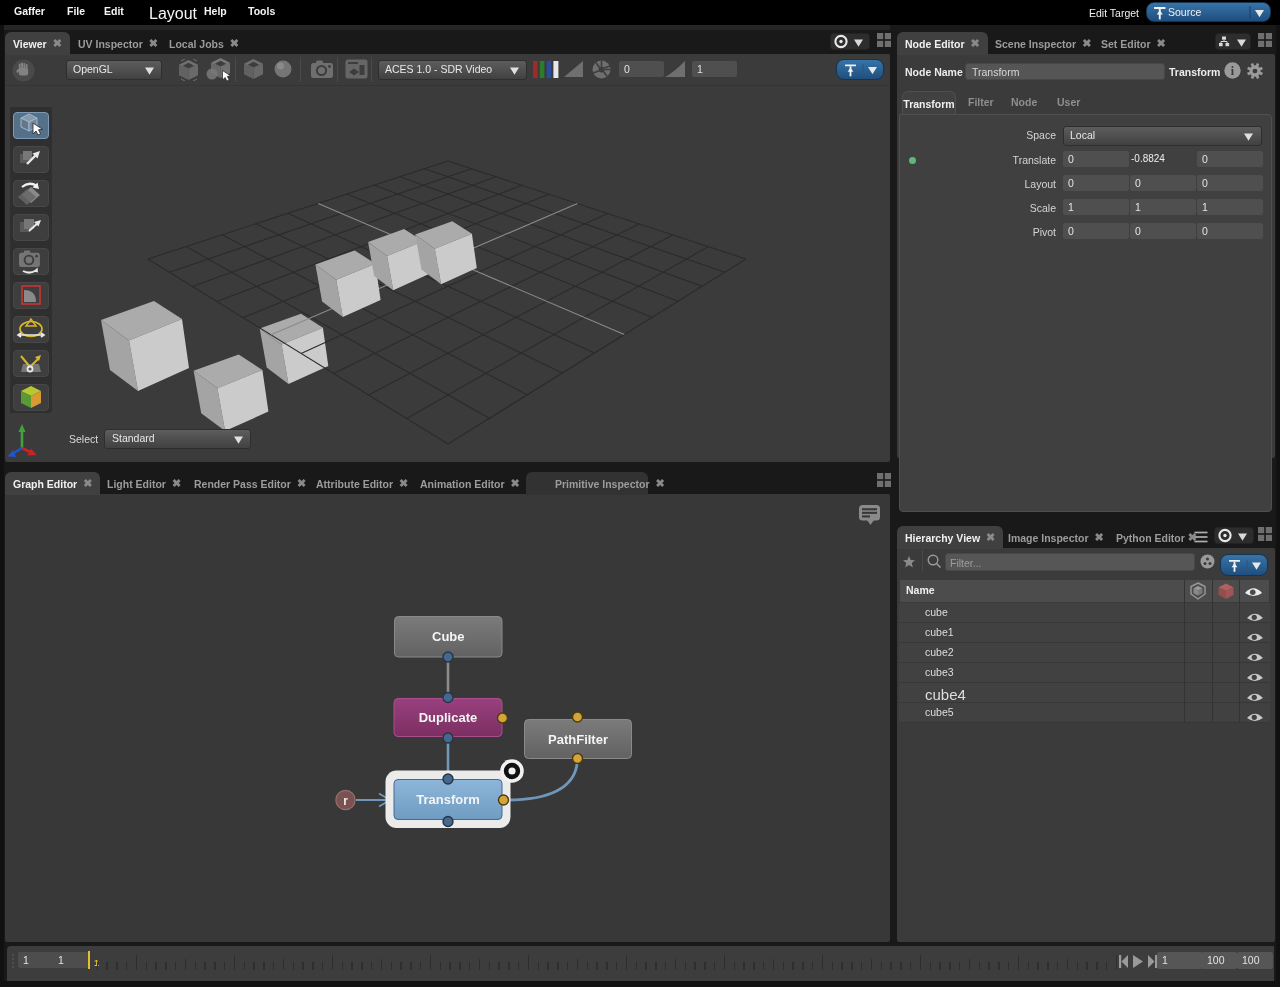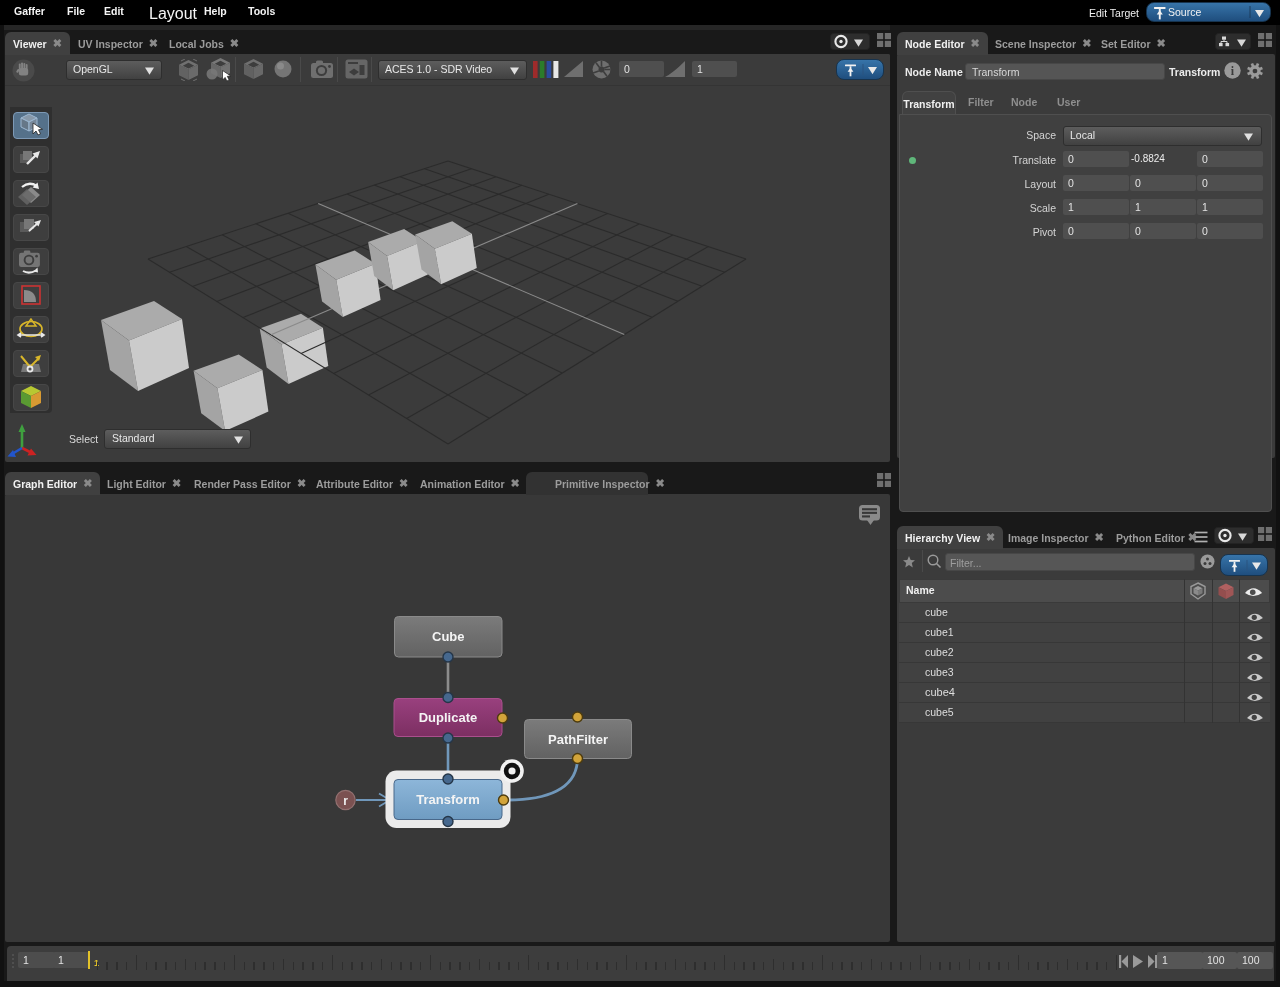--- a/index.html
+++ b/index.html
@@ -509,21 +509,21 @@
       </svg></div>
     <div class="abs" style="left:2px;top:115px;width:371px;height:20px;background:#414141;border-bottom:1px solid #373737;box-sizing:border-box"></div>
     <div class="abs" style="left:28px;top:118px;color:#dedede;font-size:10.5px">cube3</div>
     <div class="abs" style="left:349px;top:120px"><svg style="" width="18" height="12" viewBox="0 0 18 12">
         <g transform="translate(1,1.5) scale(1.45)">
           <path d="M0 4.5 Q5.5 -1.5 11 4.5 Q5.5 8.5 0 4.5 Z" fill="#c9c9c9"></path>
           <circle cx="5" cy="4" r="1.8" fill="#414141"></circle>
         </g>
       </svg></div>
     <div class="abs" style="left:2px;top:135px;width:371px;height:20px;background:#414141;border-bottom:1px solid #373737;box-sizing:border-box"></div>
-    <div class="abs" style="left:28px;top:138px;color:#dedede;font-size:11px">cube4</div>
+    <div class="abs" style="left:28px;top:138px;color:#dedede;font-size:15px">cube4</div>
     <div class="abs" style="left:349px;top:140px"><svg style="" width="18" height="12" viewBox="0 0 18 12">
         <g transform="translate(1,1.5) scale(1.45)">
           <path d="M0 4.5 Q5.5 -1.5 11 4.5 Q5.5 8.5 0 4.5 Z" fill="#c9c9c9"></path>
           <circle cx="5" cy="4" r="1.8" fill="#414141"></circle>
         </g>
       </svg></div>
     <div class="abs" style="left:2px;top:155px;width:371px;height:20px;background:#414141;border-bottom:1px solid #373737;box-sizing:border-box"></div>
     <div class="abs" style="left:28px;top:158px;color:#dedede;font-size:10.5px">cube5</div>
     <div class="abs" style="left:349px;top:160px"><svg style="" width="18" height="12" viewBox="0 0 18 12">
         <g transform="translate(1,1.5) scale(1.45)">

